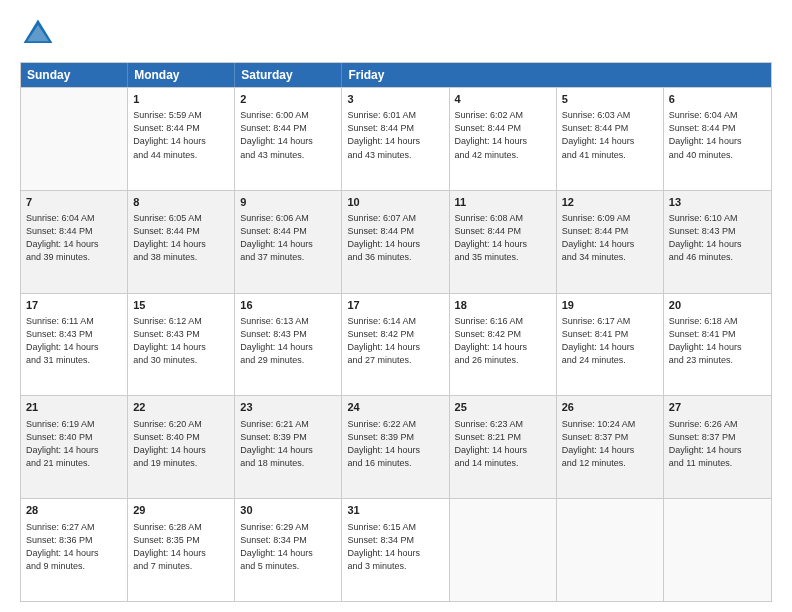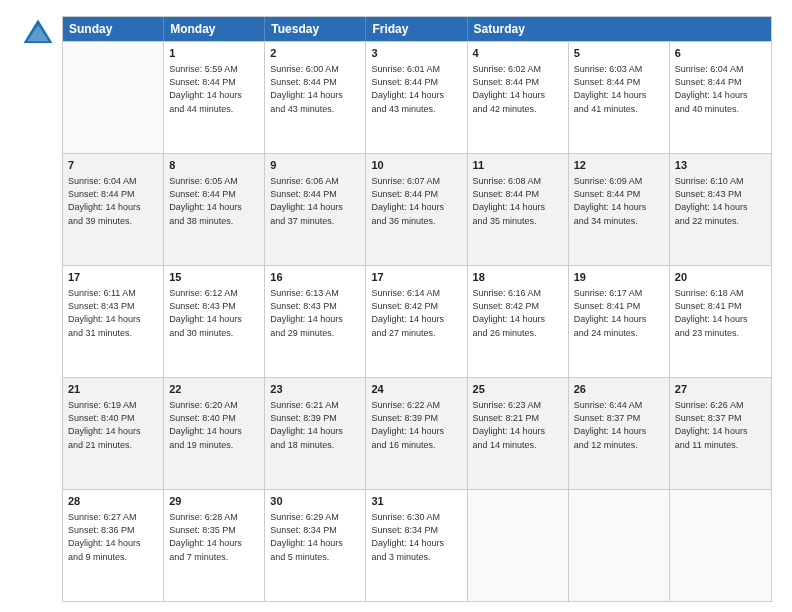--- a/index.html
+++ b/index.html
@@ -8,20 +8,21 @@
       background: #fff;
       width: 792px;
       height: 612px;
       overflow: hidden;
     }
     .page {
       width: 792px;
       height: 612px;
       padding: 16px 20px 10px 20px;
       display: flex;
+      flex-direction: column;
     }
     .header {
       display: flex;
       justify-content: space-between;
       align-items: flex-start;
       margin-bottom: 10px;
     }
     .logo {
       display: flex;
       align-items: center;
@@ -127,23 +128,22 @@
     <div class="title-block">
       <div class="month-title"></div>
       <div class="subtitle"></div>
     </div>
   </div>
 
   <div class="calendar">
     <div class="cal-header">
     <div class="cal-header-cell">Sunday</div>
         <div class="cal-header-cell">Monday</div>
-        <div class="cal-header-cell">Tuesday</div>
+        <div class="cal-header-cell">Saturday</div>
         <div class="cal-header-cell">Friday</div>
-        <div class="cal-header-cell">Saturday</div>
       </div>
     <div class="cal-body">
     <div class="cal-row">
           <div class="cal-cell empty"></div>
           <div class="cal-cell">
             <span class="day-num">1</span>
             <span class="cell-line">Sunrise: 5:59 AM</span>
             <span class="cell-line">Sunset: 8:44 PM</span>
             <span class="cell-line">Daylight: 14 hours</span>
             <span class="cell-line">and 44 minutes.</span>
@@ -225,21 +225,21 @@
             <span class="cell-line">Sunrise: 6:09 AM</span>
             <span class="cell-line">Sunset: 8:44 PM</span>
             <span class="cell-line">Daylight: 14 hours</span>
             <span class="cell-line">and 34 minutes.</span>
           </div>
           <div class="cal-cell shaded">
             <span class="day-num">13</span>
             <span class="cell-line">Sunrise: 6:10 AM</span>
             <span class="cell-line">Sunset: 8:43 PM</span>
             <span class="cell-line">Daylight: 14 hours</span>
-            <span class="cell-line">and 22 minutes.</span>
+            <span class="cell-line">and 46 minutes.</span>
           </div>
         </div>
         <div class="cal-row">
           <div class="cal-cell">
             <span class="day-num">17</span>
             <span class="cell-line">Sunrise: 6:11 AM</span>
             <span class="cell-line">Sunset: 8:43 PM</span>
             <span class="cell-line">Daylight: 14 hours</span>
             <span class="cell-line">and 31 minutes.</span>
           </div>
@@ -317,21 +317,21 @@
           </div>
           <div class="cal-cell shaded">
             <span class="day-num">25</span>
             <span class="cell-line">Sunrise: 6:23 AM</span>
             <span class="cell-line">Sunset: 8:21 PM</span>
             <span class="cell-line">Daylight: 14 hours</span>
             <span class="cell-line">and 14 minutes.</span>
           </div>
           <div class="cal-cell shaded">
             <span class="day-num">26</span>
-            <span class="cell-line">Sunrise: 6:44 AM</span>
+            <span class="cell-line">Sunrise: 10:24 AM</span>
             <span class="cell-line">Sunset: 8:37 PM</span>
             <span class="cell-line">Daylight: 14 hours</span>
             <span class="cell-line">and 12 minutes.</span>
           </div>
           <div class="cal-cell shaded">
             <span class="day-num">27</span>
             <span class="cell-line">Sunrise: 6:26 AM</span>
             <span class="cell-line">Sunset: 8:37 PM</span>
             <span class="cell-line">Daylight: 14 hours</span>
             <span class="cell-line">and 11 minutes.</span>
@@ -354,21 +354,21 @@
           </div>
           <div class="cal-cell">
             <span class="day-num">30</span>
             <span class="cell-line">Sunrise: 6:29 AM</span>
             <span class="cell-line">Sunset: 8:34 PM</span>
             <span class="cell-line">Daylight: 14 hours</span>
             <span class="cell-line">and 5 minutes.</span>
           </div>
           <div class="cal-cell">
             <span class="day-num">31</span>
-            <span class="cell-line">Sunrise: 6:30 AM</span>
+            <span class="cell-line">Sunrise: 6:15 AM</span>
             <span class="cell-line">Sunset: 8:34 PM</span>
             <span class="cell-line">Daylight: 14 hours</span>
             <span class="cell-line">and 3 minutes.</span>
           </div>
           <div class="cal-cell empty"></div>
           <div class="cal-cell empty"></div>
           <div class="cal-cell empty"></div>
         </div>
       </div>
   </div>

